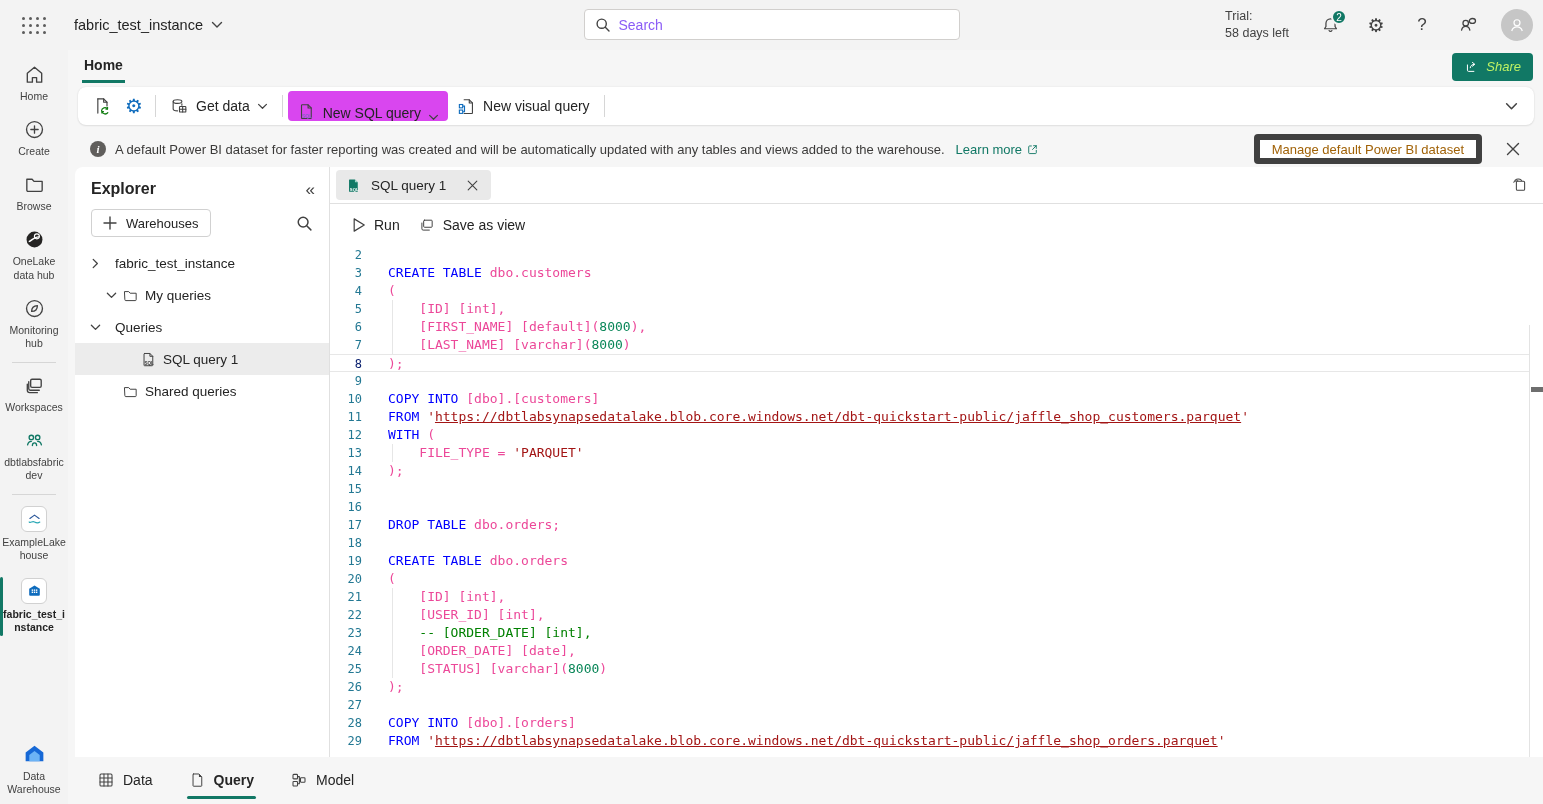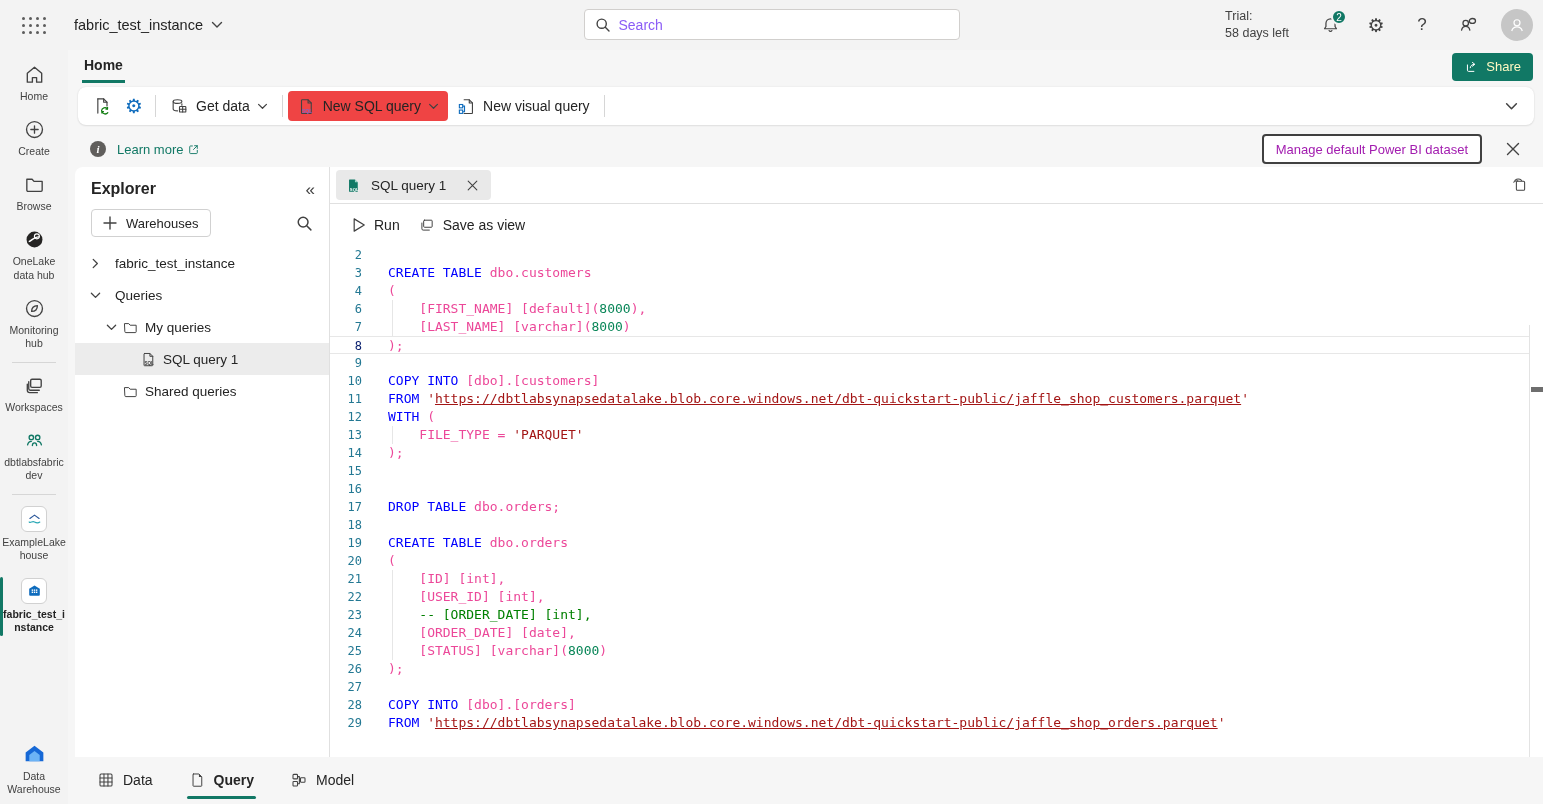--- a/index.html
+++ b/index.html
@@ -42,40 +42,40 @@
   .rail-item.selected::before{content:"";position:absolute;left:0;top:6px;bottom:6px;width:3px;border-radius:2px;background:var(--accent);}
   .rail-div{width:44px;height:1px;background:#d6d6d6;margin:4px auto;}
   .rail-spacer{flex:1;}
   .tile{width:26px;height:26px;border:1px solid #d1d1d1;border-radius:6px;background:#fff;display:flex;align-items:center;justify-content:center;}
 
   .main{flex:1;display:flex;flex-direction:column;min-width:0;}
 
   
   .home-row{height:33px;display:flex;align-items:center;padding:0 10px 0 14px;}
   .home-tab{font-size:14px;font-weight:bold;color:#242424;padding:6px 2px 7px;border-bottom:3px solid var(--accent);cursor:pointer;}
-  .share-btn{margin-left:auto;background:var(--accent);color:#fef9c3;border-radius:4px;height:28px;display:flex;align-items:center;
-    gap:7px;padding:0 12px;font-size:13px;cursor:pointer;}
+  .share-btn{margin-left:auto;background:var(--accent);color:#bef264;border-radius:4px;height:28px;display:flex;align-items:center;
+    gap:7px;padding:0 12px;font-size:13px;cursor:pointer;font-style:italic;}
 
   
   .toolbar-row{padding:4px 9px 6px 10px;}
   .toolbar-card{background:#fff;border-radius:8px;height:38px;display:flex;align-items:center;padding:0 8px;
     box-shadow:0 0 2px rgba(0,0,0,.10),0 1px 2px rgba(0,0,0,.07);}
   .tbtn{display:flex;align-items:center;gap:7px;padding:0 9px;height:30px;font-size:14px;color:#242424;cursor:pointer;border-radius:4px;}
-  .tbtn.pill{background:#ef4444;}
+  .tbtn.pill{background:#d946ef;align-items:flex-end;}
   .t-div{width:1px;height:22px;background:#d6d6d6;margin:0 5px;}
   .icononly{width:32px;justify-content:center;padding:0;}
   .tb-expand{margin-left:auto;margin-right:8px;cursor:pointer;}
 
   
   .banner-row{height:36px;display:flex;align-items:center;padding:0 10px 0 22px;gap:9px;font-size:13px;color:#3b3a39;}
   .info-ic{width:16px;height:16px;border-radius:50%;background:#605e5c;color:#fff;font-size:11px;font-weight:bold;
     display:flex;align-items:center;justify-content:center;font-family:"Liberation Serif",serif;font-style:italic;flex-shrink:0;}
   .learn-more{color:var(--accent);display:flex;align-items:center;gap:4px;cursor:pointer;margin-left:2px;}
-  .manage-btn{margin-left:auto;background:#fff;border:2px solid #404040;border-radius:4px;height:30px;padding:0 12px;
-    font-size:13px;color:#a21caf;display:flex;align-items:center;cursor:pointer;white-space:nowrap;}
+  .manage-btn{margin-left:auto;background:#fff;border:6px solid #404040;border-radius:4px;height:30px;padding:0 12px;
+    font-size:13px;color:#a16207;display:flex;align-items:center;cursor:pointer;white-space:nowrap;}
   .banner-x{margin:0 10px 0 12px;cursor:pointer;width:20px;height:20px;display:flex;align-items:center;justify-content:center;}
 
   
   .content-row{flex:1;display:flex;margin-left:7px;min-height:0;background:#fff;border-radius:8px 0 0 0;overflow:hidden;}
   .explorer{width:255px;border-right:1px solid var(--border);display:flex;flex-direction:column;flex-shrink:0;}
   .exp-head{display:flex;align-items:center;padding:13px 14px 9px 16px;}
   .exp-title{font-size:16px;font-weight:bold;color:#242424;}
   .exp-collapse{margin-left:auto;font-size:17px;color:#424242;cursor:pointer;line-height:1;}
   .exp-actions{display:flex;align-items:center;padding:2px 12px 10px 16px;}
   .warehouses-btn{display:flex;align-items:center;gap:9px;border:1px solid #d1d1d1;border-radius:4px;height:28px;padding:0 11px;
@@ -341,20 +341,21 @@
         <div class="tb-expand">
           <svg width="13" height="9" viewBox="0 0 12 8">
               <polyline class="ic" points="1.5,1.5 6,6 10.5,1.5"></polyline>
             </svg>
         </div>
       </div>
     </div>
 
     <div class="banner-row">
       <span class="info-ic">i</span>
+      <span>A default Power BI dataset for faster reporting was created and will be automatically updated with any tables and views added to the warehouse.</span>
       <span class="learn-more">
         <span>Learn more</span>
         <svg width="13" height="13" viewBox="0 0 24 24">
           <path d="M14 5h5v5M19 5l-7 7" fill="none" stroke="#117865" stroke-width="1.7" stroke-linecap="round" stroke-linejoin="round"></path>
           <path d="M19 13.5V18a1.5 1.5 0 0 1-1.5 1.5h-11A1.5 1.5 0 0 1 5 18V7a1.5 1.5 0 0 1 1.5-1.5H10" fill="none" stroke="#117865" stroke-width="1.7" stroke-linecap="round"></path>
         </svg>
       </span>
       <button class="manage-btn">Manage default Power BI dataset</button>
       <span class="banner-x">
         <svg width="14" height="14" viewBox="0 0 14 14">
@@ -385,40 +386,40 @@
         </div>
         <div class="tree">
           <div class="trow" style="padding-left:12px;">
             <span class="tchev">
               <svg width="9" height="11" viewBox="0 0 8 12">
                   <polyline class="ic" points="1.5,1.5 6,6 1.5,10.5" stroke-width="1.2"></polyline>
                 </svg>
             </span>
             <span style="margin-left:12px;">fabric_test_instance</span>
           </div>
+          <div class="trow" style="padding-left:28px;">
+            <span class="tchev">
+              <svg width="11" height="9" viewBox="0 0 12 8">
+                  <polyline class="ic" points="1.5,1.5 6,6 10.5,1.5" stroke-width="1.2"></polyline>
+                </svg>
+            </span>
+            <span class="ticn">
+              <svg width="17" height="17" viewBox="0 0 24 24">
+                  <path class="ic" d="M4 6.5h5.5l2 2.3H20v9.2a1.2 1.2 0 0 1-1.2 1.2H5.2A1.2 1.2 0 0 1 4 18z"></path>
+                </svg>
+            </span>
+            <span style="margin-left:4px;">My queries</span>
+          </div>
           <div class="trow" style="padding-left:12px;">
             <span class="tchev">
               <svg width="11" height="9" viewBox="0 0 12 8">
                   <polyline class="ic" points="1.5,1.5 6,6 10.5,1.5" stroke-width="1.2"></polyline>
                 </svg>
             </span>
             <span style="margin-left:12px;">Queries</span>
-          </div>
-          <div class="trow" style="padding-left:28px;">
-            <span class="tchev">
-              <svg width="11" height="9" viewBox="0 0 12 8">
-                  <polyline class="ic" points="1.5,1.5 6,6 10.5,1.5" stroke-width="1.2"></polyline>
-                </svg>
-            </span>
-            <span class="ticn">
-              <svg width="17" height="17" viewBox="0 0 24 24">
-                  <path class="ic" d="M4 6.5h5.5l2 2.3H20v9.2a1.2 1.2 0 0 1-1.2 1.2H5.2A1.2 1.2 0 0 1 4 18z"></path>
-                </svg>
-            </span>
-            <span style="margin-left:4px;">My queries</span>
           </div>
           <div class="trow selected" style="padding-left:62px;">
             <span class="ticn">
               <svg width="17" height="17" viewBox="0 0 24 24">
                 <path class="ic" d="M6.5 3.5h7.5l4 4V20a.8.8 0 0 1-.8.8H6.5a.8.8 0 0 1-.8-.8V4.3a.8.8 0 0 1 .8-.8z"></path>
                 <path class="ic" d="M14 3.5v4h4"></path>
                 <text x="6.2" y="20.2" font-size="6.5" font-family="Liberation Sans,sans-serif" font-weight="bold" fill="#424242" stroke="none">SQL</text>
               </svg>
             </span>
             <span style="margin-left:4px;">SQL query 1</span>
@@ -469,20 +470,21 @@
               <path class="ic" d="M5.5 8.5v8.2A1.8 1.8 0 0 0 7.3 18.5H16"></path>
             </svg>
             <span>Save as view</span>
           </span>
         </div>
         <div class="code">
           <div>
               <div class="line"><span class="num">2</span><span class="txt"></span></div>
               <div class="line"><span class="num">3</span><span class="txt"><span class="k">CREATE TABLE</span><span class="d"> dbo.customers</span></span></div>
               <div class="line"><span class="num">4</span><span class="txt"><span class="d">(</span></span></div>
+              <div class="line guide"><span class="num">5</span><span class="txt"><span class="d">    [ID] [int],</span></span></div>
               <div class="line guide"><span class="num">6</span><span class="txt"><span class="d">    [FIRST_NAME] [default](</span><span class="n">8000</span><span class="d">),</span></span></div>
               <div class="line guide"><span class="num">7</span><span class="txt"><span class="d">    [LAST_NAME] [varchar](</span><span class="n">8000</span><span class="d">)</span></span></div>
               <div class="line cur"><span class="num">8</span><span class="txt"><span class="d">);</span></span></div>
               <div class="line"><span class="num">9</span><span class="txt"></span></div>
               <div class="line"><span class="num">10</span><span class="txt"><span class="k">COPY</span><span class="d"> </span><span class="k">INTO</span><span class="d"> [dbo].[customers]</span></span></div>
               <div class="line"><span class="num">11</span><span class="txt"><span class="k">FROM</span><span class="d"> </span><span class="s">'</span><span class="u">https://dbtlabsynapsedatalake.blob.core.windows.net/dbt-quickstart-public/jaffle_shop_customers.parquet</span><span class="s">'</span></span></div>
               <div class="line"><span class="num">12</span><span class="txt"><span class="k">WITH</span><span class="d"> (</span></span></div>
               <div class="line guide"><span class="num">13</span><span class="txt"><span class="d">    FILE_TYPE = </span><span class="s">'PARQUET'</span></span></div>
               <div class="line"><span class="num">14</span><span class="txt"><span class="d">);</span></span></div>
               <div class="line"><span class="num">15</span><span class="txt"></span></div>

